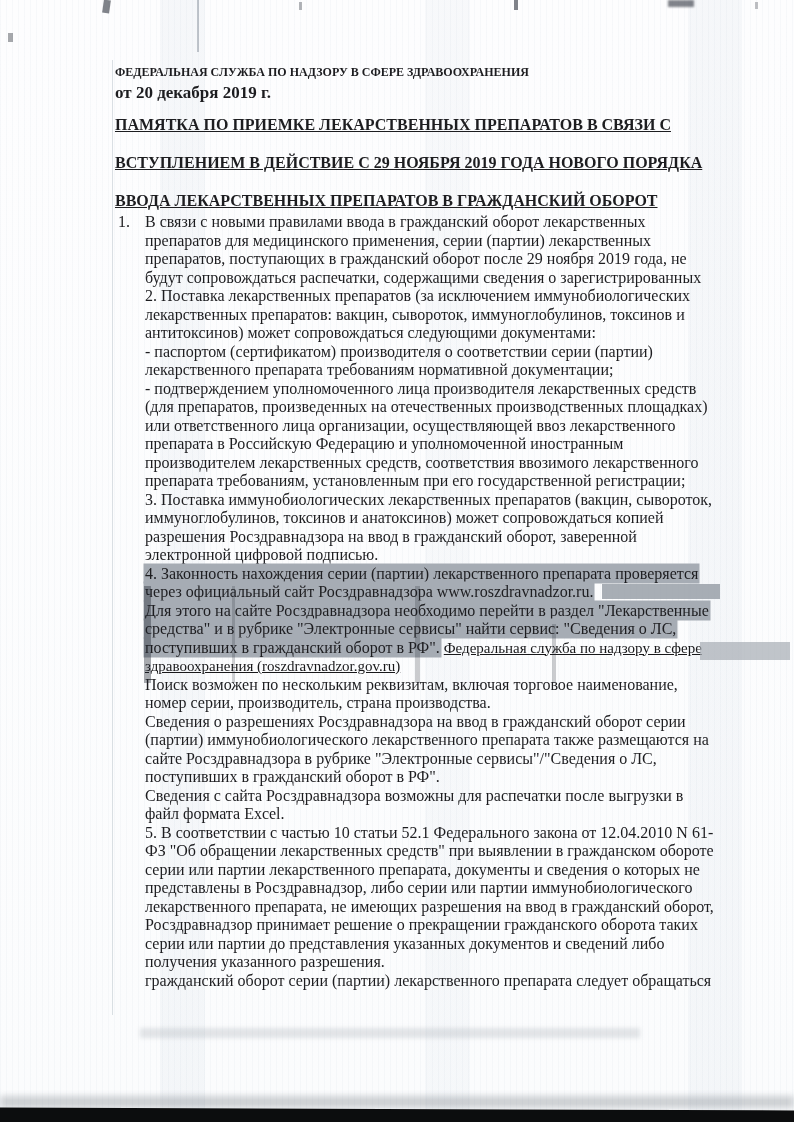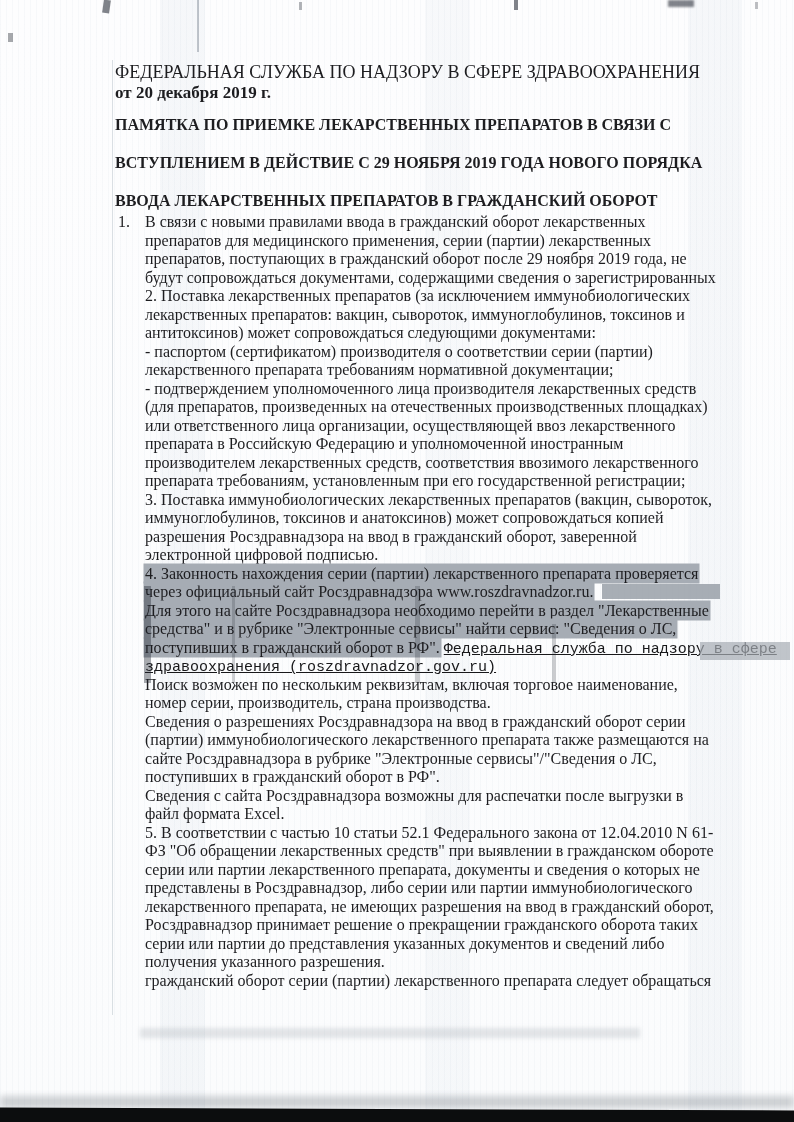--- a/index.html
+++ b/index.html
@@ -11,32 +11,32 @@
     position:relative;width:794px;height:1122px;margin:0 auto;overflow:hidden;
     background:
       repeating-linear-gradient(90deg, rgba(173,188,204,0.08) 0 1px, transparent 1px 6px),
       linear-gradient(90deg, transparent 0 160px, rgba(180,195,210,.10) 160px 205px,
         transparent 205px 425px, rgba(180,195,210,.08) 425px 470px,
         transparent 470px 688px, rgba(180,195,210,.10) 688px 742px, transparent 742px),
       linear-gradient(180deg,#fdfdfe,var(--paper));
   }
   .abs{position:absolute;}
   
-  .org{left:115px;top:63px;font-weight:normal;font-size:18px;line-height:19px;white-space:nowrap;}
+  .org{left:115px;top:63px;font-weight:bold;font-size:12px;line-height:19px;white-space:nowrap;}
   .date{left:115px;top:83px;font-weight:bold;font-size:17px;white-space:nowrap;}
   .t1{left:115px;top:116px;}
   .t2{left:115px;top:154px;}
   .t3{left:115px;top:192px;}
-  .title-line{font-weight:bold;font-size:16px;white-space:nowrap;}
+  .title-line{font-weight:bold;font-size:16px;white-space:nowrap;text-decoration:underline;}
   
   .lines{left:145px;top:213px;width:650px;}
   .line{position:relative;height:18.5px;line-height:18.5px;font-size:16px;white-space:nowrap;}
   .num{position:absolute;left:-27px;}
   .hl{background:var(--hl);box-shadow:0 0 0 1.5px var(--hl);}
-  .link{font-family:Liberation Mono, monospace;font-size:15px;text-decoration:underline;color:#18181a;cursor:pointer;}
+  .link{font-family:Liberation Serif, serif;font-size:15px;text-decoration:underline;color:#18181a;cursor:pointer;}
   .smudge{display:inline-block;height:15px;vertical-align:-2px;margin-left:9px;background:var(--smudge);opacity:.85;}
   
   .speck{background:rgba(45,50,60,.6);}
   .streak{background:rgba(35,40,50,.45);}
   .patch{background:var(--hl);}
   .band{background:var(--band);}
 </style>
 </head>
 <body>
 
@@ -55,21 +55,21 @@
   <div class="abs date">от 20 декабря 2019 г.</div>
 
   <div class="abs t1 title-line">ПАМЯТКА ПО ПРИЕМКЕ ЛЕКАРСТВЕННЫХ ПРЕПАРАТОВ В СВЯЗИ С</div>
   <div class="abs t2 title-line">ВСТУПЛЕНИЕМ В ДЕЙСТВИЕ С 29 НОЯБРЯ 2019 ГОДА НОВОГО ПОРЯДКА</div>
   <div class="abs t3 title-line">ВВОДА ЛЕКАРСТВЕННЫХ ПРЕПАРАТОВ В ГРАЖДАНСКИЙ ОБОРОТ</div>
 
   <div class="abs lines">
       <div class="line"><span class="num">1.</span><span>В связи с новыми правилами ввода в гражданский оборот лекарственных</span></div>
       <div class="line"><span>препаратов для медицинского применения, серии (партии) лекарственных</span></div>
       <div class="line"><span>препаратов, поступающих в гражданский оборот после 29 ноября 2019 года, не</span></div>
-      <div class="line"><span>будут сопровождаться документами, содержащими сведения о зарегистрированных</span></div>
+      <div class="line"><span>будут сопровождаться распечатки, содержащими сведения о зарегистрированных</span></div>
       <div class="line"><span>2. Поставка лекарственных препаратов (за исключением иммунобиологических</span></div>
       <div class="line"><span>лекарственных препаратов: вакцин, сывороток, иммуноглобулинов, токсинов и</span></div>
       <div class="line"><span>антитоксинов) может сопровождаться следующими документами:</span></div>
       <div class="line"><span>- паспортом (сертификатом) производителя о соответствии серии (партии)</span></div>
       <div class="line"><span>лекарственного препарата требованиям нормативной документации;</span></div>
       <div class="line"><span>- подтверждением уполномоченного лица производителя лекарственных средств</span></div>
       <div class="line"><span>(для препаратов, произведенных на отечественных производственных площадках)</span></div>
       <div class="line"><span>или ответственного лица организации, осуществляющей ввоз лекарственного</span></div>
       <div class="line"><span>препарата в Российскую Федерацию и уполномоченной иностранным</span></div>
       <div class="line"><span>производителем лекарственных средств, соответствия ввозимого лекарственного</span></div>

